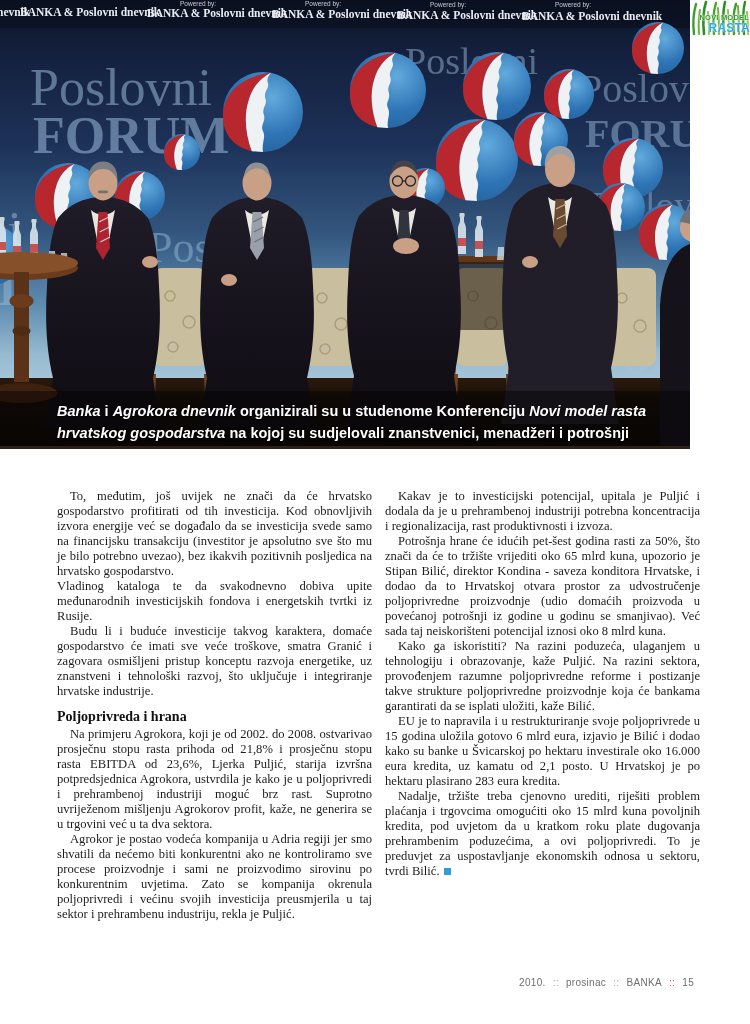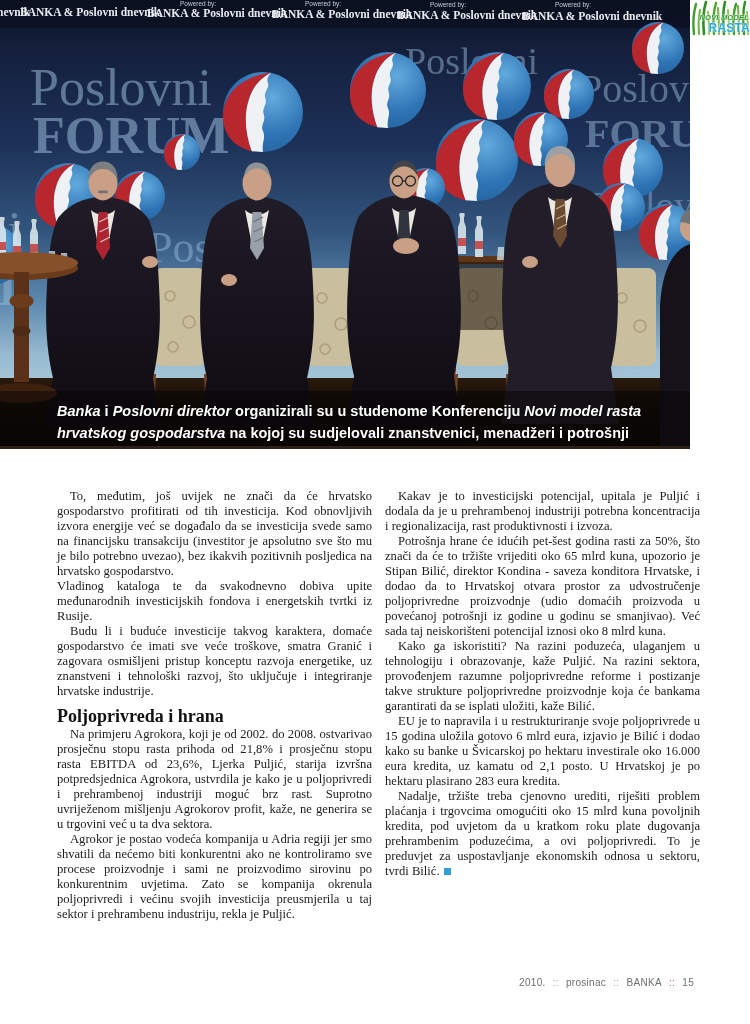--- a/index.html
+++ b/index.html
@@ -14,32 +14,32 @@
            font-family:"Liberation Sans","DejaVu Sans",sans-serif;
            font-weight:bold;font-size:14.5px;line-height:21.5px;color:#ffffff;
            text-shadow:0 1px 2px rgba(0,0,0,.9);}
   .caption .cap-it{font-style:italic;}
 
   
   .rasta-logo{position:absolute;left:690px;top:0;width:60px;height:50px;background:#ffffff;
               font-family:"Liberation Sans","DejaVu Sans",sans-serif;text-align:right;}
   .rasta-logo svg{position:absolute;left:0;top:0;}
   .rasta-line1{position:absolute;right:1px;top:13px;font-size:7.5px;font-weight:bold;color:#2f9a28;
-               letter-spacing:.2px;text-shadow:0 0 2px #fff,0 0 2px #fff;font-style:italic;}
+               letter-spacing:.2px;text-shadow:0 0 2px #fff,0 0 2px #fff;}
   .rasta-line2{position:absolute;right:0px;top:21px;font-size:12px;font-weight:bold;color:#29abe2;
                letter-spacing:.2px;text-shadow:0 0 2px #fff,0 0 2px #fff;}
 
   
   .col{position:absolute;top:489px;width:315px;font-size:12.6px;line-height:15px;
        color:#1c1c1c;text-align:justify;}
   .col-left{left:57px;}
   .col-right{left:385px;}
   .col p{margin:0;}
   .col p.indent{text-indent:13px;}
-  .col h3{margin:10px 0 3px 0;font-size:18px;line-height:15px;color:#111;}
+  .col h3{margin:10px 0 3px 0;font-size:14px;line-height:15px;color:#111;}
   .end-marker{display:inline-block;width:7px;height:7px;background:#2f9fd6;margin-left:4px;}
 
   
   .footer{position:absolute;right:54px;top:977px;
           font-family:"Liberation Sans","DejaVu Sans",sans-serif;
           font-size:10px;letter-spacing:.3px;color:#6e6e6e;margin-left:36px;}
   .footer span{margin:0 2px;}
   .f-sep{color:#a5a5a5;}
   .f-sep-red{color:#e2574d;}
 </style>
@@ -259,21 +259,21 @@
         <rect x="14" y="272" width="15" height="110" fill="#5b3118"></rect>
         <ellipse cx="21.5" cy="301" rx="12" ry="7" fill="#6b3c1c"></ellipse>
         <ellipse cx="21.5" cy="331" rx="9" ry="5" fill="#4f2a14"></ellipse>
         <ellipse cx="21.5" cy="393" rx="36" ry="10" fill="#3f2110"></ellipse>
       </g>
 
       <rect x="0" y="391" width="690" height="58" fill="#050404" opacity="0.5"></rect>
       <rect x="0" y="446" width="690" height="3" fill="#2b2118"></rect>
     </svg>
 
-    <div class="caption"><span class="cap-it">Banka</span><span> i </span><span class="cap-it">Poslovni direktor</span><span> organizirali su u studenome Konferenciju </span><span class="cap-it">Novi model rasta hrvatskog gospodarstva</span><span> na kojoj su sudjelovali znanstvenici, menadžeri i potrošnji</span></div>
+    <div class="caption"><span class="cap-it">Banka</span><span> i </span><span class="cap-it">Agrokora dnevnik</span><span> organizirali su u studenome Konferenciju </span><span class="cap-it">Novi model rasta hrvatskog gospodarstva</span><span> na kojoj su sudjelovali znanstvenici, menadžeri i potrošnji</span></div>
   </div>
 
   <div class="rasta-logo">
     <svg width="60" height="40" viewBox="0 0 60 40">
       <g stroke-linecap="round" fill="none">
         <path d="M4,34 Q2,18 6,4" stroke="#3f9c2e" stroke-width="2.4"></path>
         <path d="M9,34 Q8,20 10,10" stroke="#68b43e" stroke-width="2"></path>
         <path d="M14,34 Q12,14 16,2" stroke="#2e8f27" stroke-width="2.6"></path>
         <path d="M19,34 Q19,22 18,12" stroke="#8cc653" stroke-width="2"></path>
         <path d="M24,34 Q22,16 26,3" stroke="#4aa32a" stroke-width="2.4"></path>

